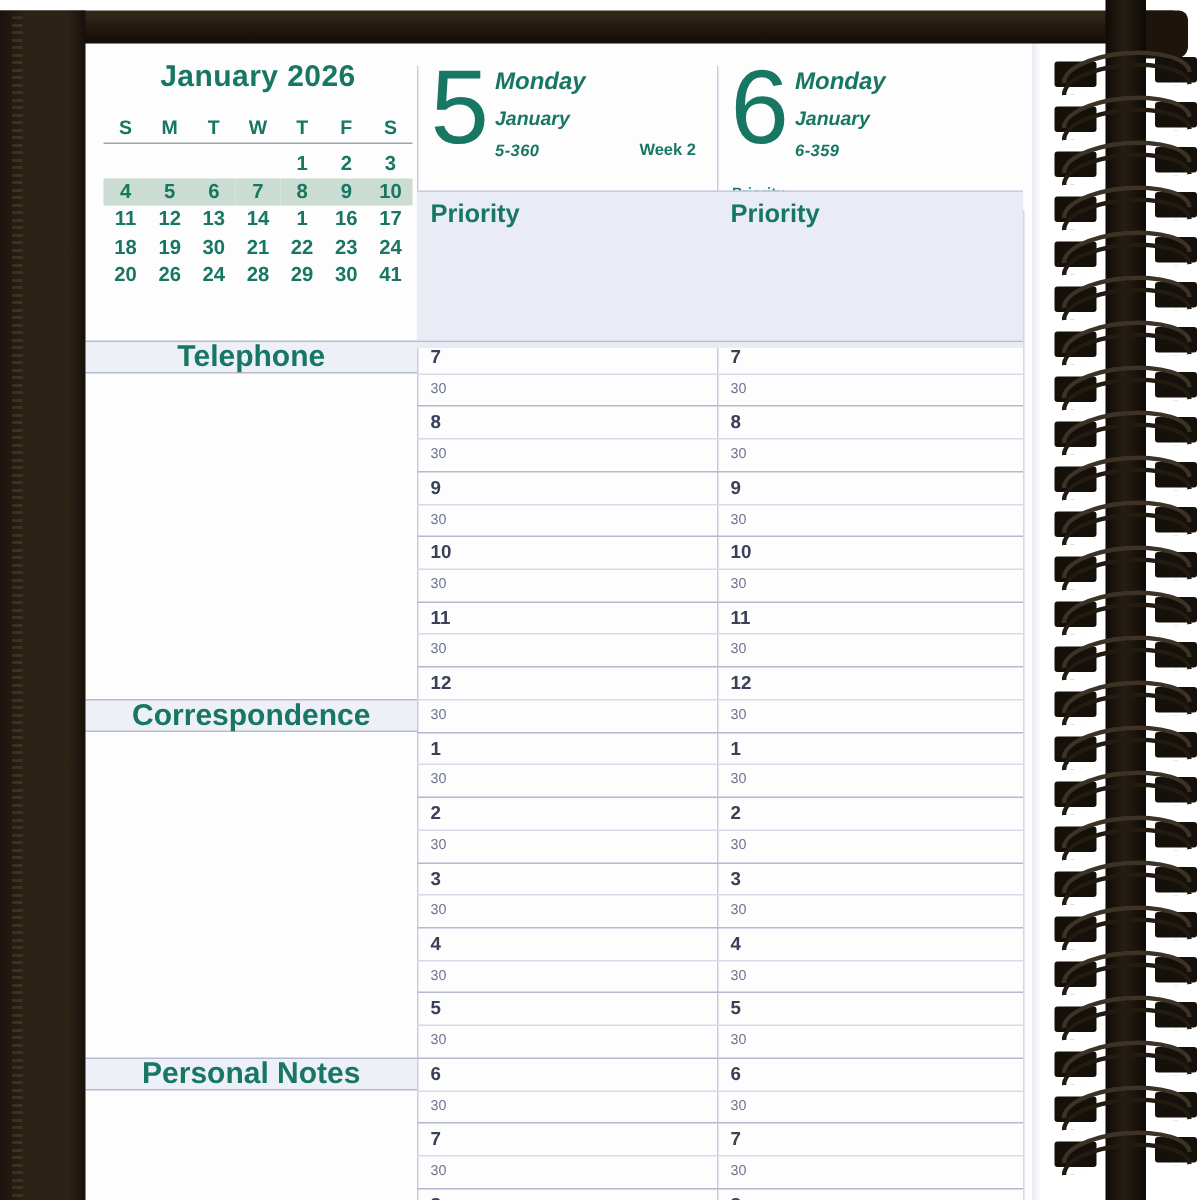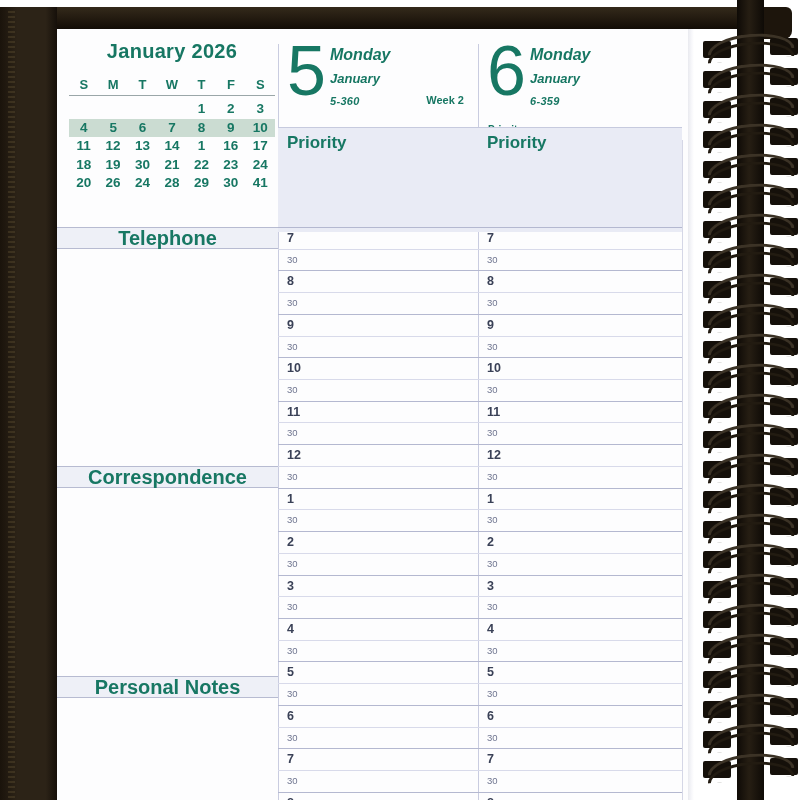--- a/index.html
+++ b/index.html
@@ -42,21 +42,21 @@
   .vline.v2{left:421px;}
   .vline.v3{left:625px;top:112px;background:#d5d7e6;}
 
   
   .band{position:absolute;left:0;width:221px;height:22px;background:var(--band-bg);
     border-top:1px solid var(--band-border);border-bottom:1px solid var(--band-border);
     text-align:center;}
   .band span{font-size:20px;font-weight:bold;color:var(--accent-teal);line-height:20px;}
   .band.pos-telephone{top:199px;}
   .band.pos-correspondence{top:438px;}
-  .band.pos-notes{top:648px;}
+  .band.pos-notes{top:677px;}
 
   
   .day-col{position:absolute;top:0;height:772px;}
   .col-mon{left:221px;width:200px;}
   .col-tue{left:421px;width:204px;}
   .big-num{position:absolute;left:9px;top:14px;font-size:70px;line-height:.85;
     font-weight:500;color:var(--accent-teal);letter-spacing:-2px;}
   .head-text{position:absolute;left:52px;top:18px;font-style:italic;}
   .weekday{font-size:16px;font-weight:bold;color:var(--accent-teal);}
   .month{font-size:13px;font-weight:bold;color:var(--accent-teal);margin-top:7px;}

